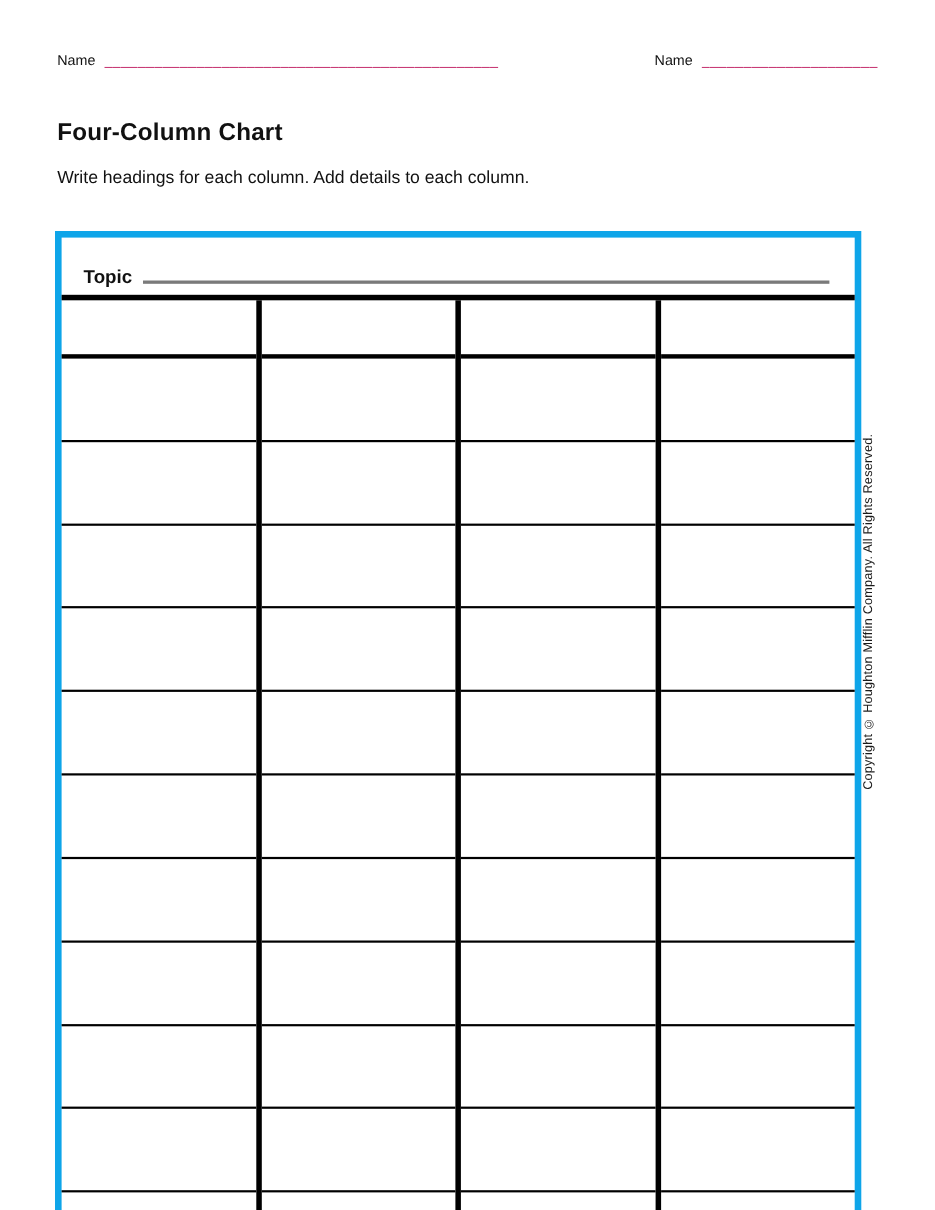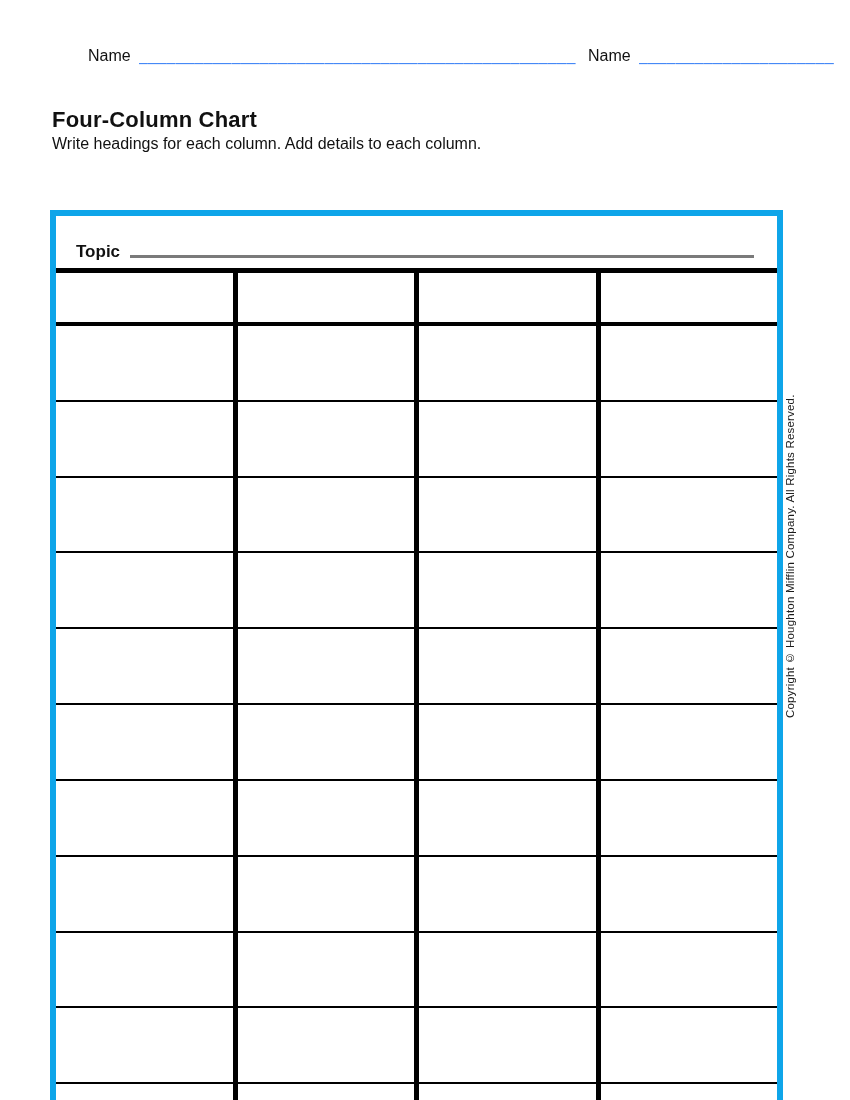--- a/index.html
+++ b/index.html
@@ -11,46 +11,45 @@
     font-family: "Liberation Sans", sans-serif;
     color: #111111;
   }
 
   
   .topline {
     position: absolute;
     left: 52px; top: 47px; width: 746px;
     display: flex;
     justify-content: space-between;
-    font-size: 16px;
-    margin-left: 36px;
+    font-size: 13px;
   }
   .field {
     display: flex;
     align-items: baseline;
     gap: 8px;
     white-space: nowrap;
   }
   .fill-line {
-    color: #3b82f6;
+    color: #be185d;
     letter-spacing: 0.4px;
     overflow: hidden;
   }
 
   
   .title {
     position: absolute;
     left: 52px; top: 107px;
     font-size: 22px;
     font-weight: bold;
     letter-spacing: 0.2px;
   }
   .instructions {
     position: absolute;
-    left: 52px; top: 135px;
+    left: 52px; top: 153px;
     font-size: 16px;
   }
 
   
   .grid {
     position: absolute;
     left: 50px; top: 210px;
     width: 733px; height: 954px;
     border: 6px solid #0ea5e9;
     display: flex;

